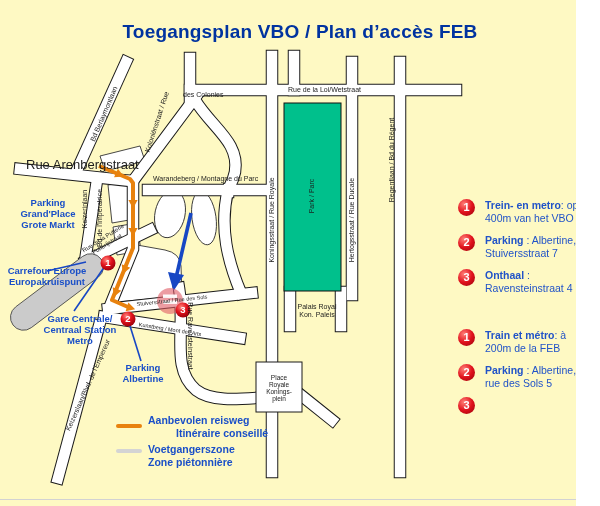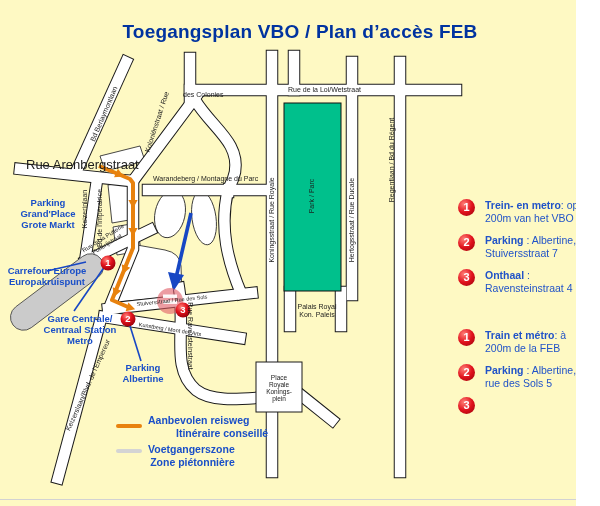--- a/index.html
+++ b/index.html
@@ -193,28 +193,28 @@
     <span>Parking</span>
     <span>Albertine</span>
   </div>
 
   <div class="swatch orange" style="left:116px;top:424px;"></div>
   <div class="mlegend-text" style="left:148px;top:414px;">
     <span style="display:block;">Aanbevolen reisweg</span>
     <span style="display:block;padding-left:28px;">Itinéraire conseillé</span>
   </div>
   <div class="swatch grey" style="left:116px;top:449px;"></div>
-  <div class="mlegend-text" style="left:148px;top:443px;text-align:right;">
+  <div class="mlegend-text" style="left:148px;top:443px;">
     <span style="display:block;">Voetgangerszone</span>
     <span style="display:block;">Zone piétonnière</span>
   </div>
 
   <div class="leg-item" style="left:456px;top:199px;">
     <div class="leg-num">1</div>
-    <div class="leg-text"><b>Trein- en metro</b><span>:  op</span><br><span>200m van het VBO</span></div>
+    <div class="leg-text"><b>Trein- en metro</b><span>:  op</span><br><span>400m van het VBO</span></div>
   </div>
   <div class="leg-item" style="left:456px;top:234px;">
     <div class="leg-num">2</div>
     <div class="leg-text"><b>Parking</b><span> : Albertine,</span><br><span>Stuiversstraat 7</span></div>
   </div>
   <div class="leg-item" style="left:456px;top:269px;">
     <div class="leg-num">3</div>
     <div class="leg-text"><b>Onthaal</b><span> :</span><br><span>Ravensteinstraat 4</span></div>
   </div>
 

